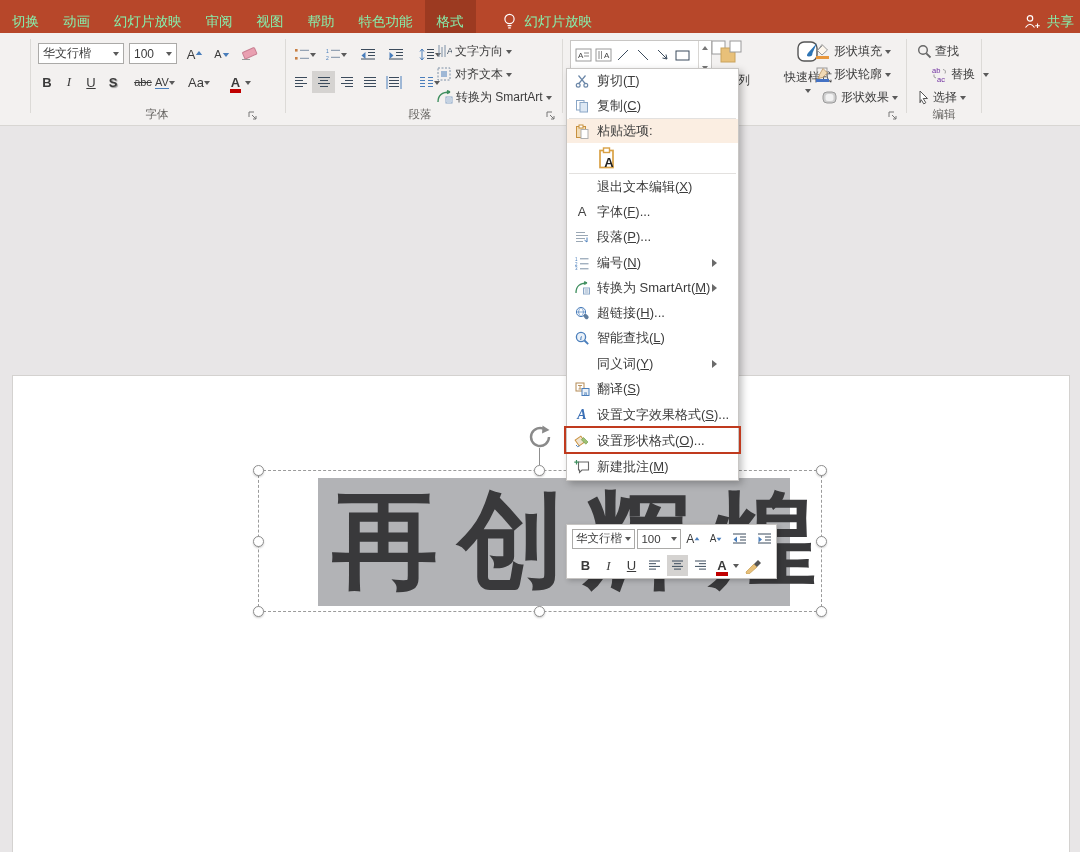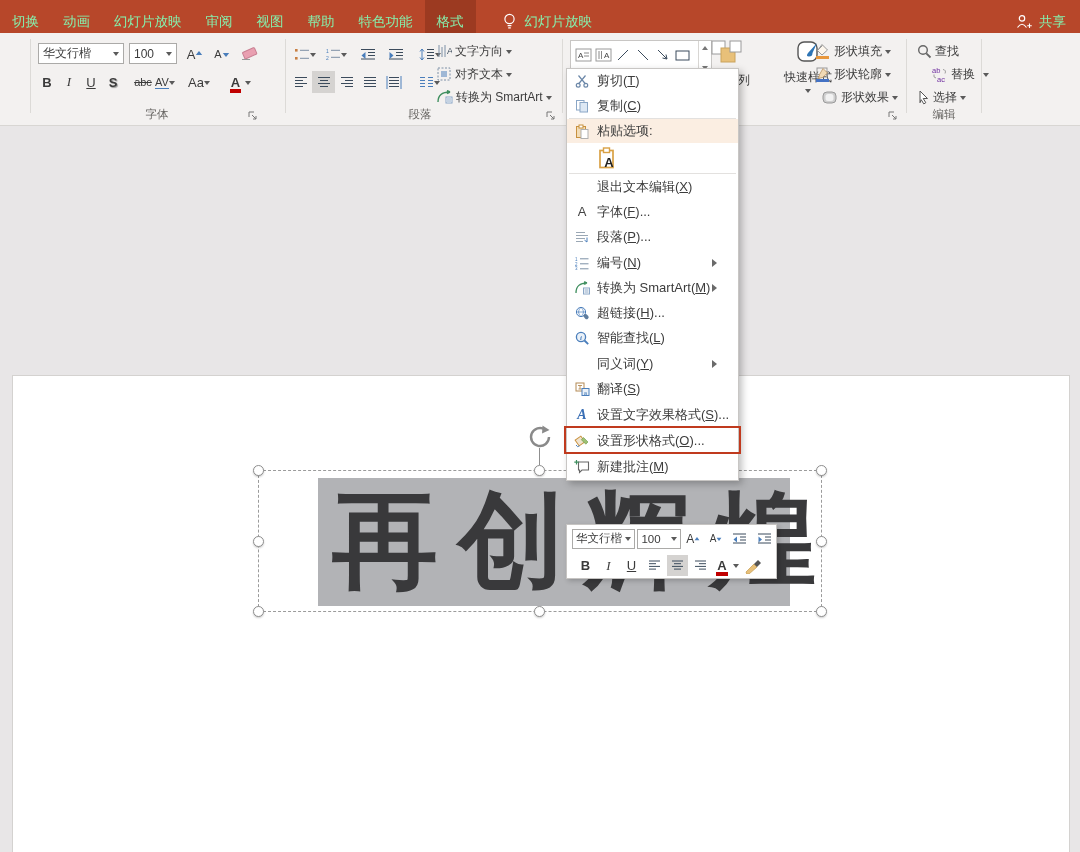--- a/index.html
+++ b/index.html
@@ -6,21 +6,21 @@
   html,body { width:1080px; height:852px; }
   body { font-family:"Liberation Sans","DejaVu Sans",sans-serif; overflow:hidden; background:#e8e6e7; }
   #root { position:relative; width:1080px; height:852px; }
 
   
   .titlebar { position:absolute; left:0; top:0; width:1080px; height:43px; background:#b7472a;
               display:flex; align-items:stretch; color:#86efac; font-size:13.5px; }
   .tab { padding:0 12px; display:flex; align-items:center; cursor:default; white-space:nowrap; }
   .tab.active { background:#9c3a21; }
   .searchbox { display:flex; align-items:center; gap:8px; margin-left:26px; }
-  .tb-right { margin-left:auto; display:flex; align-items:center; gap:6px; padding-right:14px; }
+  .tb-right { margin-left:auto; display:flex; align-items:center; gap:6px; padding-right:6px; }
 
   
   .ribbon { position:absolute; left:0; top:33px; width:1080px; height:93px; background:#f3f1f0;
             border-bottom:1px solid #d8d6d3; font-size:12px; color:#3b3b3b; }
   .vsep { position:absolute; top:6px; height:74px; width:1px; background:#dcdad7; }
   .group-label { position:absolute; bottom:3px; text-align:center; font-size:11.5px; color:#676562; }
   .launcher { position:absolute; bottom:4px; width:10px; height:10px; }
   .rbtn { position:absolute; display:flex; align-items:center; justify-content:center; height:22px; }
   .rbtn.on { background:#d5d3d1; }
   .combo { position:absolute; height:21px; background:#fff; border:1px solid #abaaa8; display:flex;

